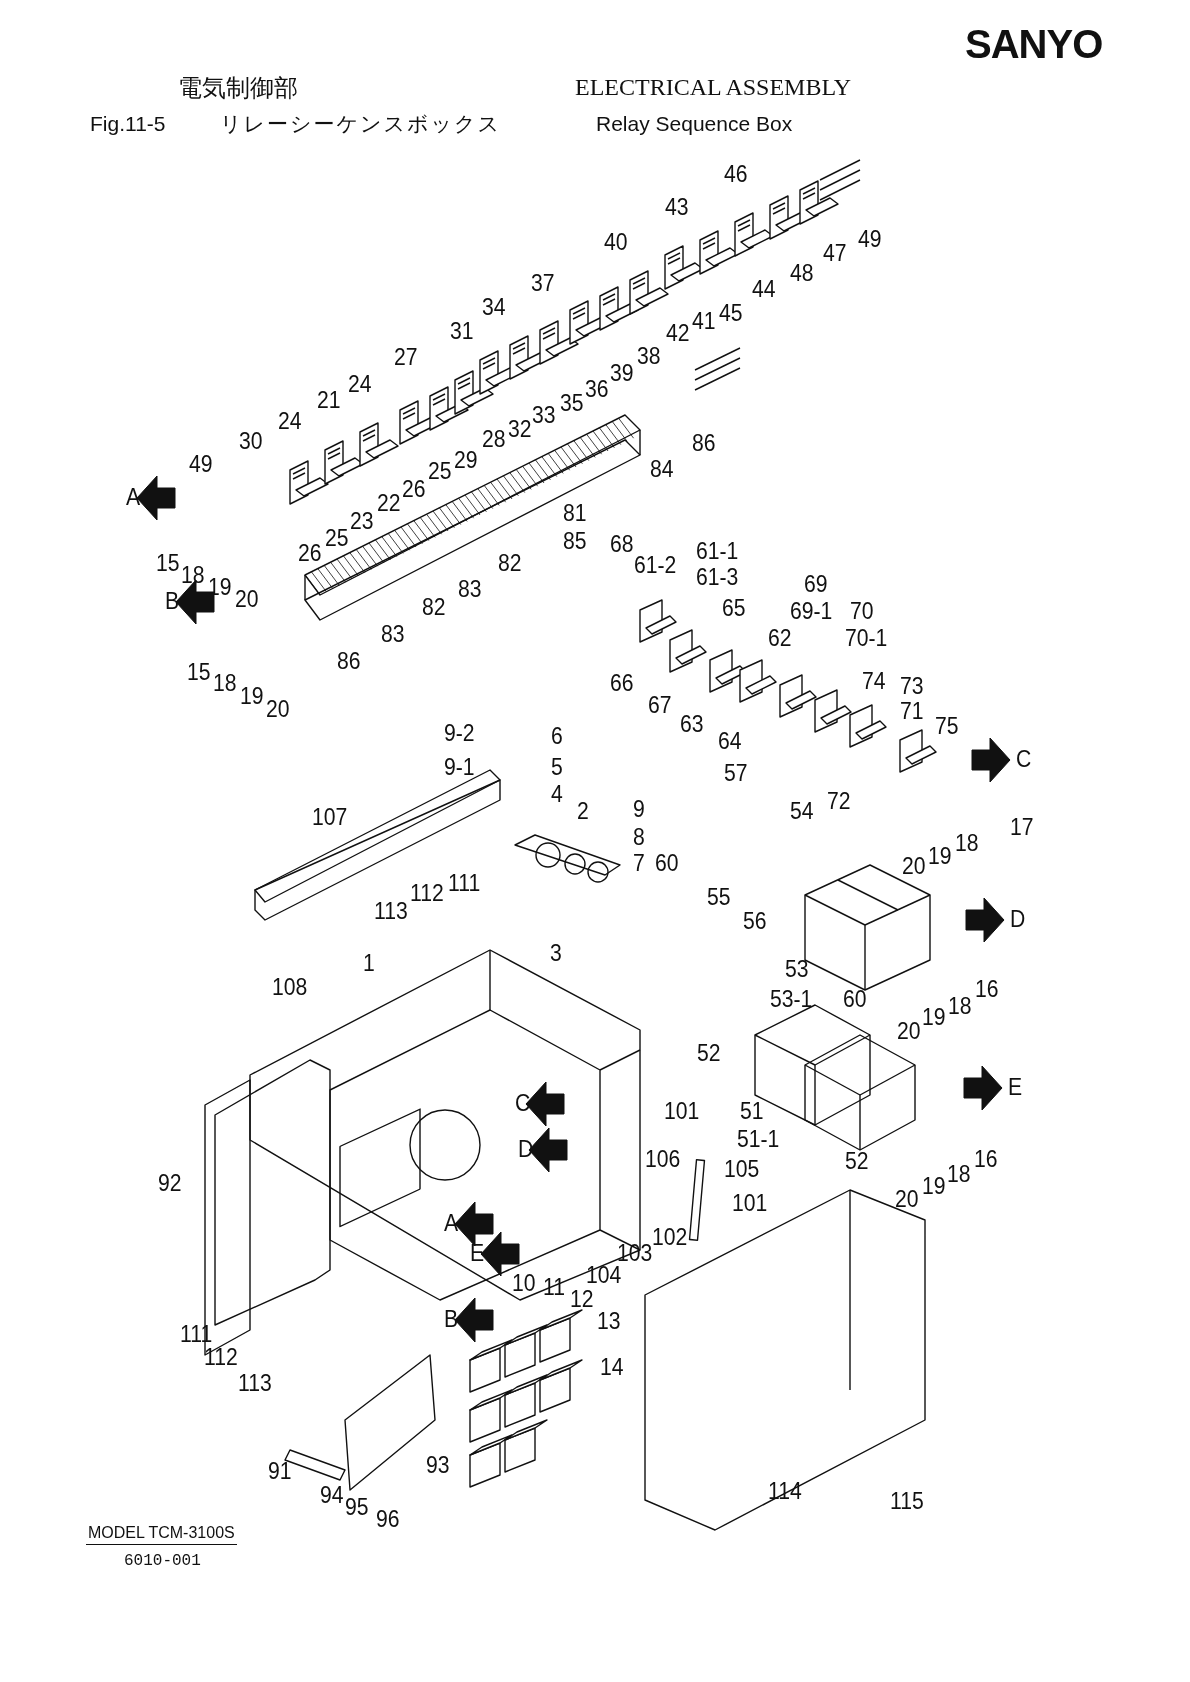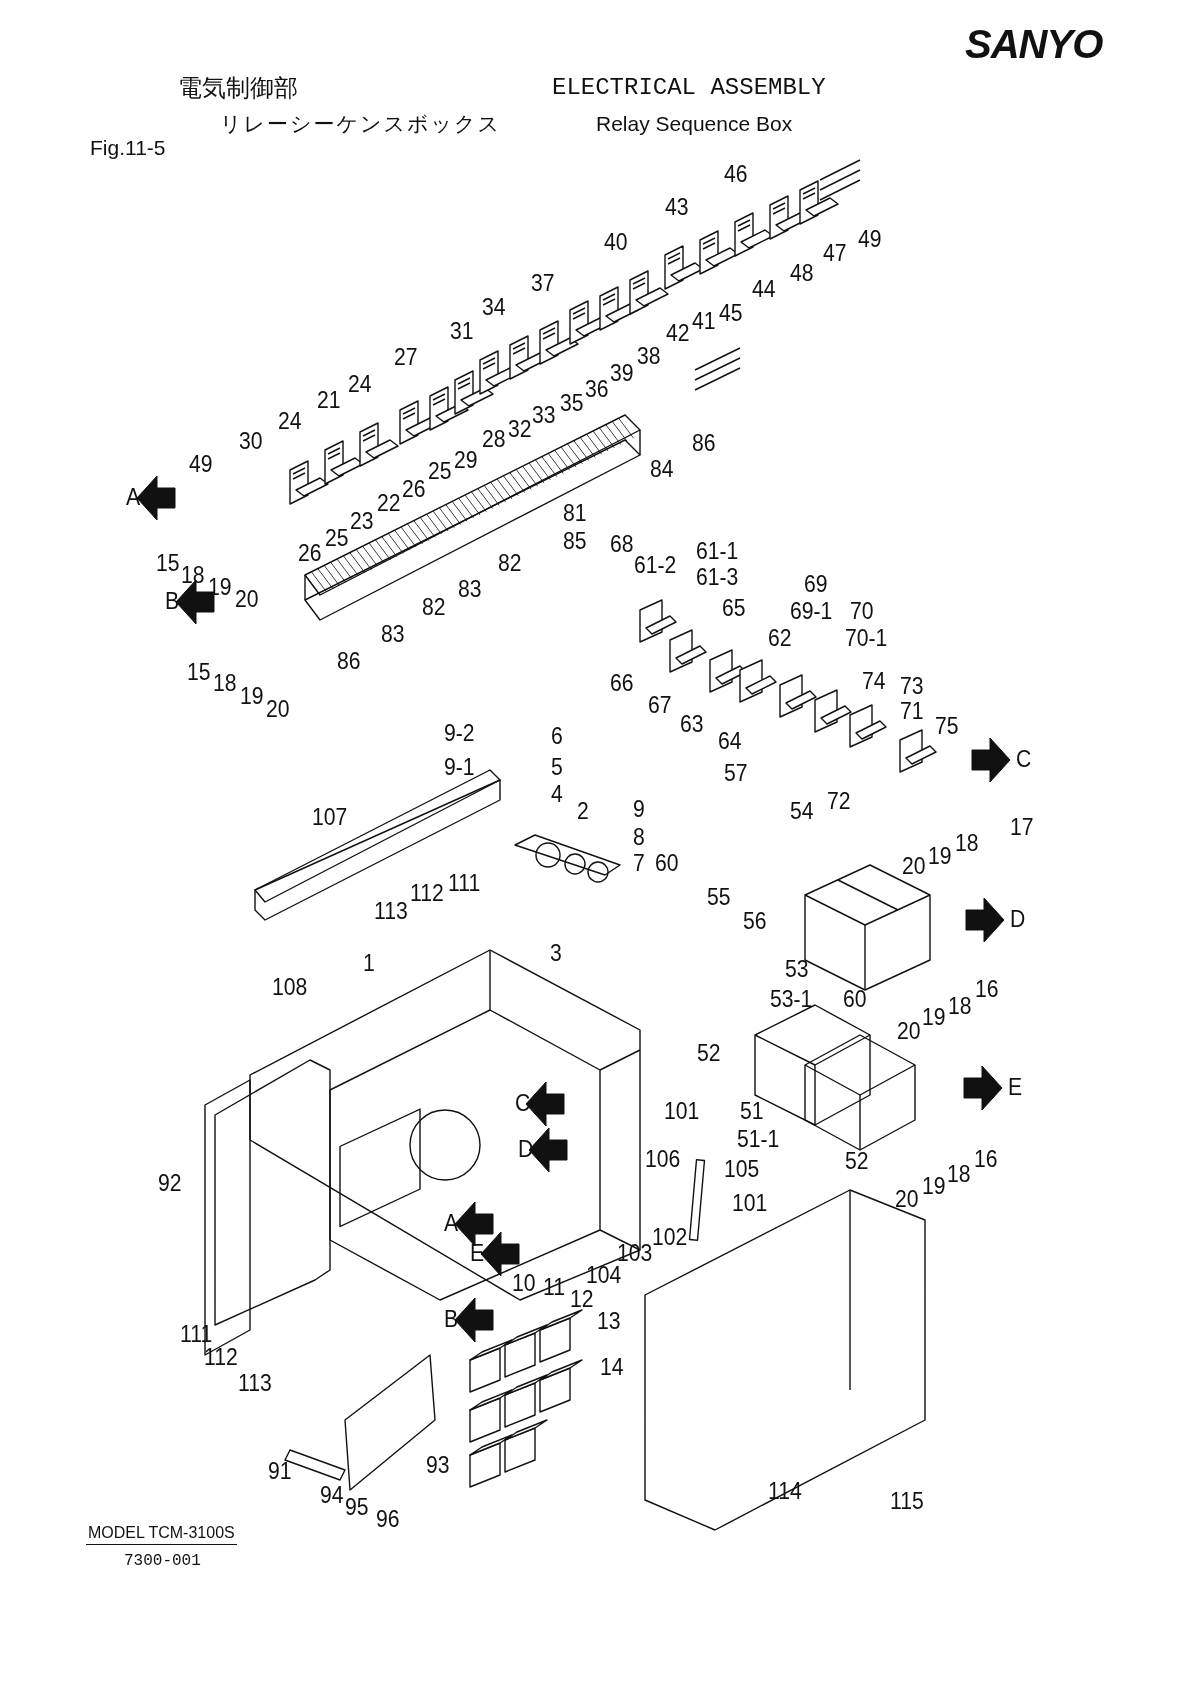--- a/index.html
+++ b/index.html
@@ -1,20 +1,20 @@
 <!DOCTYPE html>
 <html><head>
 <meta charset="utf-8">
 <style>
   html, body { margin:0; padding:0; background:#fff; }
   body { width:1190px; height:1682px; position:relative; overflow:hidden; font-family:"Liberation Sans", "DejaVu Sans", sans-serif; color:#111; }
-  .logo { position:absolute; left:965px; top:22px; font-family:"Liberation Sans", sans-serif; font-weight:bold; font-style:italic; font-size:40px; letter-spacing:-1px; color:#111; }
+  .logo { position:absolute; left:965px; top:22px; font-family:"Liberation Sans", sans-serif; font-weight:bold; font-size:40px; letter-spacing:-1px; color:#111; }
   .jp-title { position:absolute; left:178px; top:72px; font-size:24px; font-family:"DejaVu Sans", sans-serif; }
-  .en-title { position:absolute; left:552px; top:74px; font-size:24px; font-family:Liberation Mono, monospace; }
-  .fig-no { position:absolute; left:90px; top:112px; font-size:21px; font-family:"Liberation Sans", sans-serif;margin-top:24px; }
+  .en-title { position:absolute; left:575px; top:74px; font-size:24px; font-family:Liberation Serif, serif; }
+  .fig-no { position:absolute; left:90px; top:112px; font-size:21px; font-family:"Liberation Sans", sans-serif; }
   .jp-sub { position:absolute; left:220px; top:110px; font-size:21px; font-family:"DejaVu Sans", sans-serif; letter-spacing:2px; }
   .en-sub { position:absolute; left:596px; top:112px; font-size:21px; font-family:"Liberation Sans", sans-serif; }
   svg#diagram { position:absolute; left:0; top:0; width:1190px; height:1682px; }
   .lbl { position:absolute; font-size:23px; font-family:"Liberation Sans", sans-serif; line-height:1; white-space:nowrap; transform:scaleX(0.92); transform-origin:left top; }
   .model { position:absolute; left:86px; top:1524px; font-family:Liberation Sans, sans-serif; font-size:16px; border-bottom:1.5px solid #111; padding:0 2px 2px 2px; }
   .docno { position:absolute; left:124px; top:1552px; font-family:"Liberation Mono", "DejaVu Sans Mono", monospace; font-size:16px; }
 </style>
 </head>
 <body>
 
@@ -437,13 +437,13 @@
     <div class="lbl" style="left: 1010px; top: 908px;">D</div>
     <div class="lbl" style="left: 1008px; top: 1076px;">E</div>
     <div class="lbl" style="left: 515px; top: 1092px;">C</div>
     <div class="lbl" style="left: 518px; top: 1138px;">D</div>
     <div class="lbl" style="left: 444px; top: 1212px;">A</div>
     <div class="lbl" style="left: 470px; top: 1242px;">E</div>
     <div class="lbl" style="left: 444px; top: 1308px;">B</div>
   </div>
 
 <div class="model">MODEL TCM-3100S</div>
-<div class="docno">7300-001</div>
+<div class="docno">6010-001</div>
 
 </body></html>

